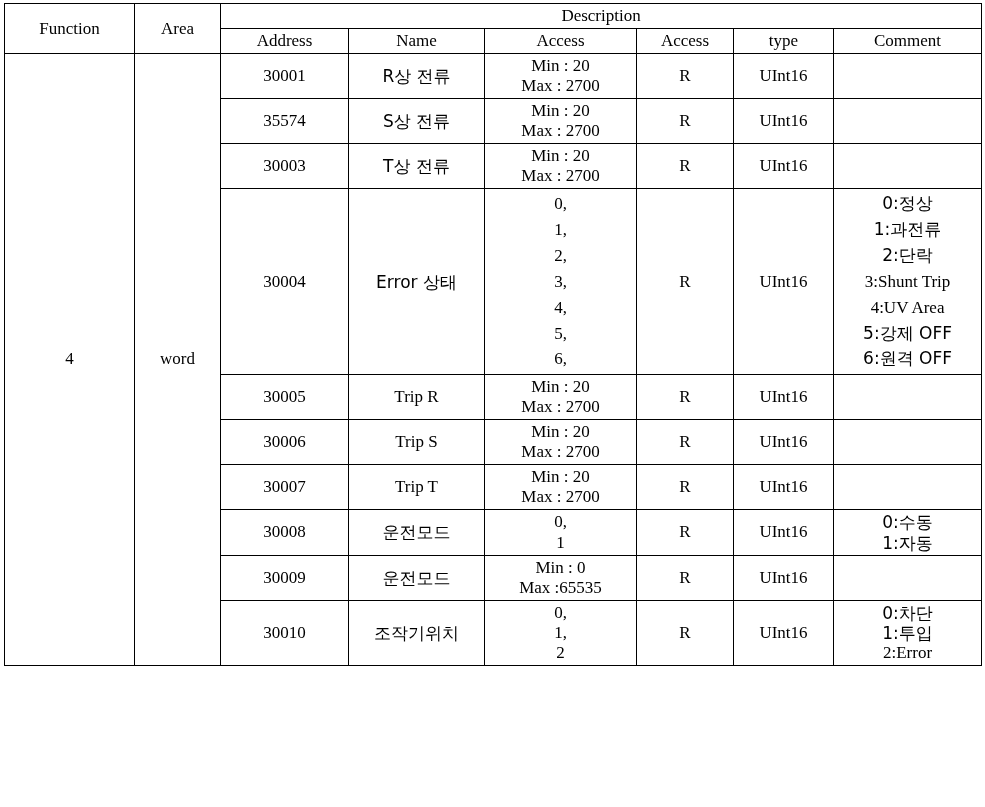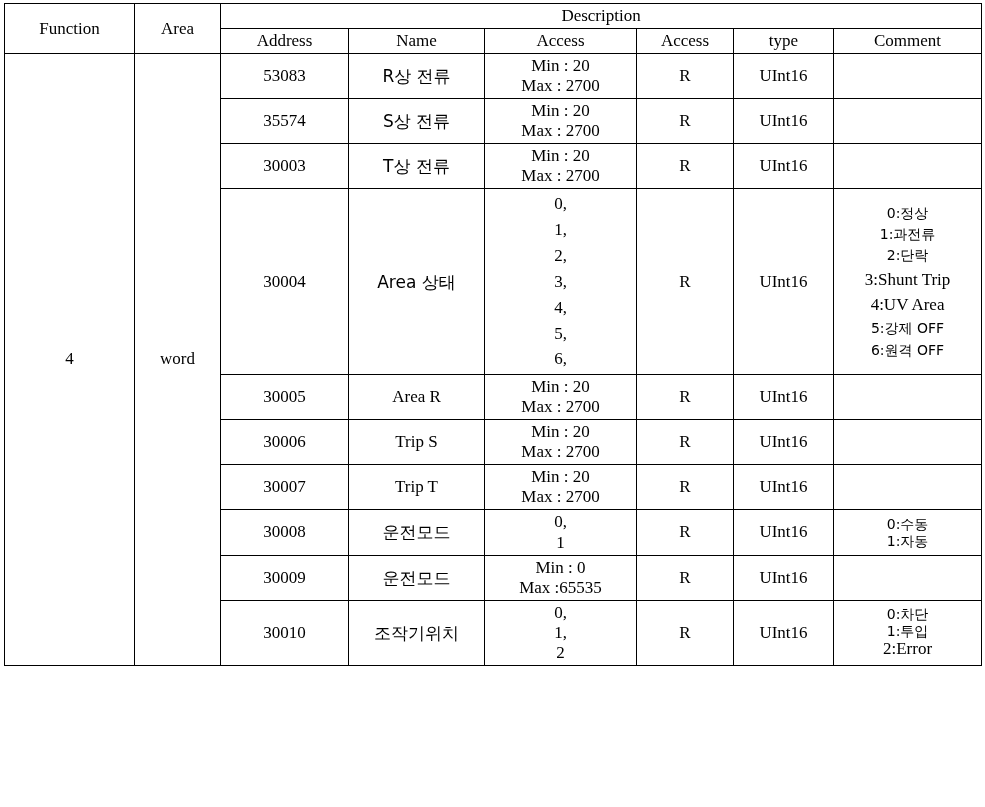--- a/index.html
+++ b/index.html
@@ -62,21 +62,21 @@
     margin-left: 24px;
   }
   .tall-cell .ln {
     line-height: 1.52;
   }
   .vcenter-big {
     font-size: 17px;
   }
   .ko {
     font-family: "DejaVu Sans", "Liberation Sans", sans-serif;
-    font-size: 14px;
+    font-size: 17px;
   }
 </style>
 </head>
 <body>
 
 <div class="page">
   <table class="modbus">
     <colgroup>
       <col class="col-function">
       <col class="col-area">
@@ -99,21 +99,21 @@
         <th class="hdr-cell">Access</th>
         <th class="hdr-cell">Access</th>
         <th class="hdr-cell">type</th>
         <th class="hdr-cell">Comment</th>
       </tr>
     </thead>
     <tbody id="tbody">
         <tr>
           <td rowspan="10" class="vcenter-big">4</td>
           <td rowspan="10" class="vcenter-big">word</td>
-          <td>53083</td>
+          <td>30001</td>
           <td class="name-cell ko">R상 전류</td>
           <td class="range-cell">
             <span class="ln">Min : 20</span>
             <span class="ln">Max : 2700</span>
           </td>
           <td>R</td>
           <td>UInt16</td>
           <td class="comment-cell"></td>
         </tr>
         <tr>
@@ -133,21 +133,21 @@
           <td class="range-cell">
             <span class="ln">Min : 20</span>
             <span class="ln">Max : 2700</span>
           </td>
           <td>R</td>
           <td>UInt16</td>
           <td class="comment-cell"></td>
         </tr>
         <tr>
           <td>30004</td>
-          <td class="name-cell ko">Area 상태</td>
+          <td class="name-cell ko">Error 상태</td>
           <td class="range-cell tall-cell">
             <span class="ln">0,</span>
             <span class="ln">1,</span>
             <span class="ln">2,</span>
             <span class="ln">3,</span>
             <span class="ln">4,</span>
             <span class="ln">5,</span>
             <span class="ln">6,</span>
           </td>
           <td>R</td>
@@ -157,21 +157,21 @@
             <span class="ln ko">1:과전류</span>
             <span class="ln ko">2:단락</span>
             <span class="ln">3:Shunt Trip</span>
             <span class="ln">4:UV Area</span>
             <span class="ln ko">5:강제 OFF</span>
             <span class="ln ko">6:원격 OFF</span>
           </td>
         </tr>
         <tr>
           <td>30005</td>
-          <td class="name-cell">Area R</td>
+          <td class="name-cell">Trip R</td>
           <td class="range-cell">
             <span class="ln">Min : 20</span>
             <span class="ln">Max : 2700</span>
           </td>
           <td>R</td>
           <td>UInt16</td>
           <td class="comment-cell"></td>
         </tr>
         <tr>
           <td>30006</td>

